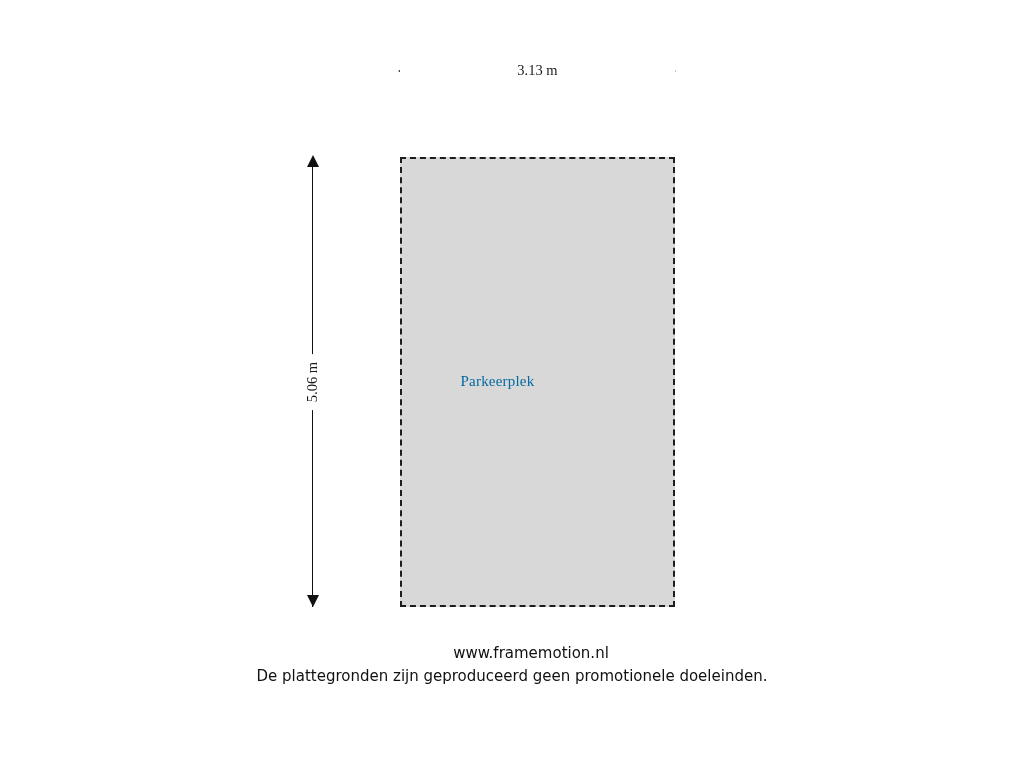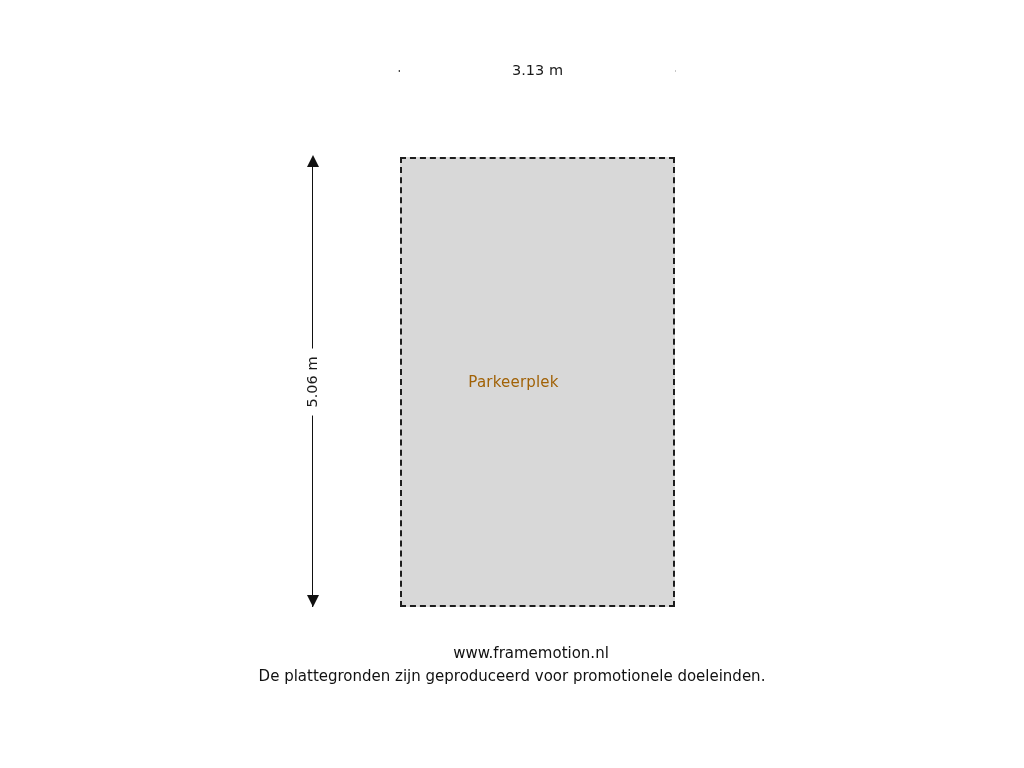--- a/index.html
+++ b/index.html
@@ -16,42 +16,43 @@
     overflow: hidden;
   }
 
   
   #plan {
     position: absolute;
     left: 0;
     top: 0;
     width: 1024px;
     height: 768px;
+    font-family: Liberation Serif, serif;
   }
 
   
   #room-shape {
     position: absolute;
     left: 400px;
     top: 157px;
     width: 275px;
     height: 450px;
     background: #d8d8d8;
     border: 2px dashed #1d1d1d;
     box-sizing: border-box;
   }
 
   #room-label {
     position: absolute;
-    left: 400px;
+    left: 384px;
     top: 373px;
     width: 227px;
     text-align: center;
     font-size: 15px;
-    color: #a16207;
+    color: #0369a1;
     letter-spacing: 0.2px;
   }
 
   
   .dim-line-h {
     position: absolute;
     left: 400px;
     top: 70px;
     width: 275px;
     height: 1px;
@@ -164,14 +165,14 @@
   <div class="arrow arrow-down-v"></div>
   <div class="dim-label-v">5.06 m</div>
 
   <div id="room-shape"></div>
   <div id="room-label">Parkeerplek</div>
 
 </div>
 
 <div id="footer">
   <div class="site">www.framemotion.nl</div>
-  <div class="disclaimer">De plattegronden zijn geproduceerd voor promotionele doeleinden.</div>
+  <div class="disclaimer">De plattegronden zijn geproduceerd geen promotionele doeleinden.</div>
 </div>
 
 </body></html>

